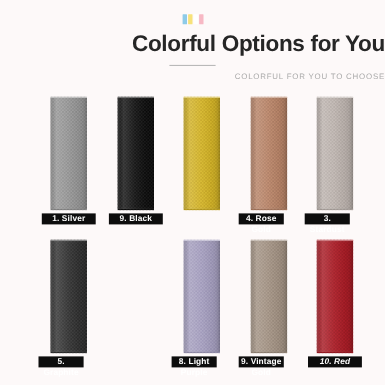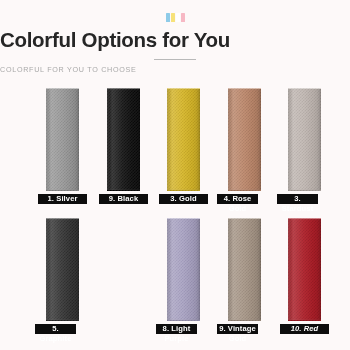--- a/index.html
+++ b/index.html
@@ -21,21 +21,21 @@
     height: 350px;
     background: #fdf9f9;
   }
 
   
   .header {
     position: absolute;
     top: 0;
     left: 0;
     width: 350px;
-    text-align: left;
+    text-align: right;
   }
 
   .deco-bars {
     margin: 13px auto 0 auto;
     width: 22px;
     height: 9px;
     display: flex;
     gap: 1px;
     justify-content: center;
   }
@@ -56,21 +56,21 @@
   }
 
   .title-rule {
     width: 42px;
     height: 1px;
     background: #b9b9b9;
     margin: 7px auto 0 auto;
   }
 
   .subtitle {
-    margin: 5px 12px 0 0;
+    margin: 5px 0 0 0;
     font-size: 7.2px;
     color: #a9a9a9;
     letter-spacing: 0.7px;
     font-weight: normal;
     white-space: nowrap;
   }
 
   
   .grid {
     position: absolute;
@@ -163,21 +163,20 @@
         <div class="cell" style="left: 32px;">
           <div class="swatch" style="background-color: rgb(157, 157, 157); background-image: linear-gradient(45deg, rgb(138, 138, 138) 25%, transparent 25%, transparent 75%, rgb(138, 138, 138) 75%), linear-gradient(45deg, rgb(138, 138, 138) 25%, transparent 25%, transparent 75%, rgb(138, 138, 138) 75%); background-position: 0px 0px, 1.5px 1.5px;"></div>
           <div class="label">1. Silver</div>
         </div>
         <div class="cell" style="left: 93px;">
           <div class="swatch" style="background-color: rgb(27, 27, 27); background-image: linear-gradient(45deg, rgb(10, 10, 10) 25%, transparent 25%, transparent 75%, rgb(10, 10, 10) 75%), linear-gradient(45deg, rgb(10, 10, 10) 25%, transparent 25%, transparent 75%, rgb(10, 10, 10) 75%); background-position: 0px 0px, 1.5px 1.5px;"></div>
           <div class="label">9. Black</div>
         </div>
         <div class="cell" style="left: 153px;">
           <div class="swatch" style="background-color: rgb(216, 185, 44); background-image: linear-gradient(45deg, rgb(197, 165, 33) 25%, transparent 25%, transparent 75%, rgb(197, 165, 33) 75%), linear-gradient(45deg, rgb(197, 165, 33) 25%, transparent 25%, transparent 75%, rgb(197, 165, 33) 75%); background-position: 0px 0px, 1.5px 1.5px;"></div>
-          <div class="label">3. Gold</div>
         </div>
         <div class="cell" style="left: 214px;">
           <div class="swatch" style="background-color: rgb(191, 138, 109); background-image: linear-gradient(45deg, rgb(171, 122, 96) 25%, transparent 25%, transparent 75%, rgb(171, 122, 96) 75%), linear-gradient(45deg, rgb(171, 122, 96) 25%, transparent 25%, transparent 75%, rgb(171, 122, 96) 75%); background-position: 0px 0px, 1.5px 1.5px;"></div>
           <div class="label wide">4. Rose Gold</div>
         </div>
         <div class="cell" style="left: 274px;">
           <div class="swatch" style="background-color: rgb(194, 185, 180); background-image: linear-gradient(45deg, rgb(177, 168, 163) 25%, transparent 25%, transparent 75%, rgb(177, 168, 163) 75%), linear-gradient(45deg, rgb(177, 168, 163) 25%, transparent 25%, transparent 75%, rgb(177, 168, 163) 75%); background-position: 0px 0px, 1.5px 1.5px;"></div>
           <div class="label wide">3. Stardust</div>
         </div>
       </div>

